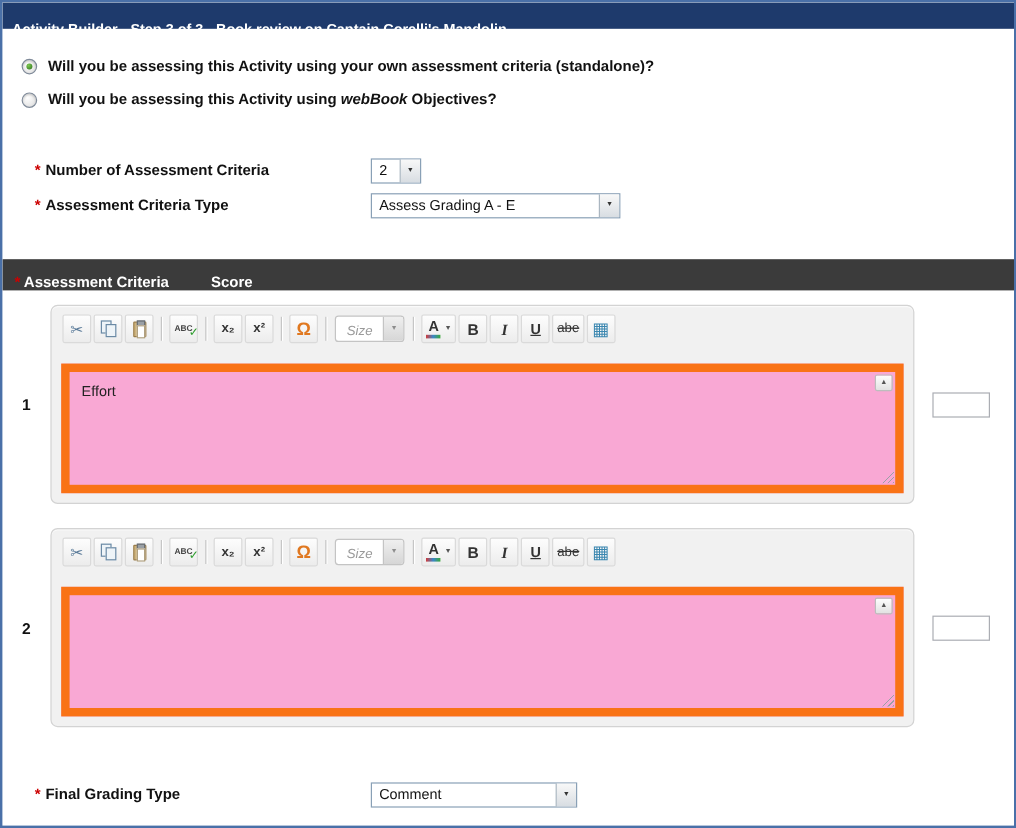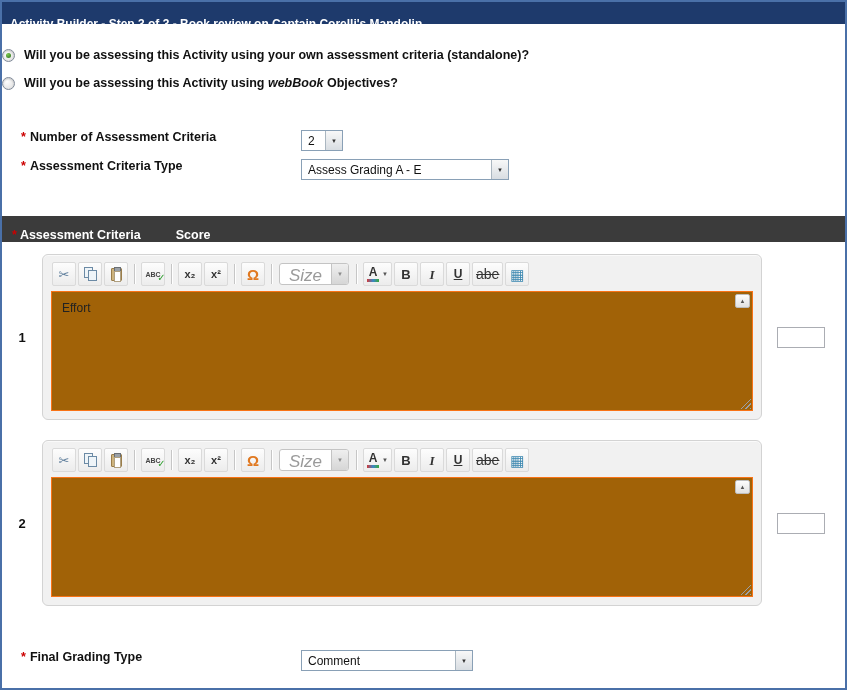--- a/index.html
+++ b/index.html
@@ -17,39 +17,39 @@
   
   .title-bar {
     height:22px; line-height:22px;
     background:#1e3a6c; color:#fff;
     font-weight:bold; font-size:12px;
     padding:11px 8px;
   }
 
   
   .radios { margin-top:20px; }
-  .radio-row { display:flex; align-items:center; gap:9px; height:22px; margin-bottom:6px; }
+  .radio-row { display:flex; align-items:center; gap:9px; padding-left:16px; height:22px; margin-bottom:6px; }
   .radio {
     width:13px; height:13px; border-radius:50%;
     border:1px solid #7f8a99;
     background:radial-gradient(circle at 35% 30%, #ffffff, #dcdcdc);
     box-shadow:inset 0 1px 2px rgba(0,0,0,.2);
     position:relative; flex:0 0 auto;
   }
   .radio.selected::after {
     content:""; position:absolute; top:3px; left:3px; width:5px; height:5px;
     border-radius:50%;
     background:radial-gradient(circle at 35% 30%, #7cc94e, #2c6e1f);
   }
   .radio-label { font-weight:bold; font-size:12.5px; color:#111; }
   .radio-label em { font-style:italic; }
 
   
   .fields { margin-top:36px; }
-  .field-row { display:flex; padding-left:19px; height:24px; margin-bottom:5px; }
+  .field-row { display:flex; align-items:center; padding-left:19px; height:24px; margin-bottom:5px;margin-left:8px; }
   .field-label { width:280px; font-weight:bold; font-size:12.5px; color:#111; }
   .req { color:#cc0000; margin-right:4px; font-weight:bold; }
 
   
   .sel { display:inline-flex; align-items:stretch; height:21px; border:1px solid #89a0b6; background:#fff; }
   .sel-val { display:flex; align-items:center; padding:0 6px; font-size:12px; flex:1; white-space:nowrap; overflow:hidden; color:#111; }
   .sel-btn {
     width:17px; display:flex; align-items:center; justify-content:center;
     background:linear-gradient(#f8f8f8,#d8dde2);
     border-left:1px solid #aab6c0; font-size:6px; color:#333;
@@ -109,34 +109,34 @@
   .ic-paste { position:relative; width:11px; height:13px; border:1px solid #9a7d4a; background:#cdb37d; border-radius:1px; }
   .ic-paste::before { content:""; position:absolute; top:-2px; left:2px; width:5px; height:3px; background:#9aa0a6; border:1px solid #6a6f74; }
   .ic-paste::after  { content:""; position:absolute; top:2px; left:2px; width:5px; height:9px; background:#fff; border:1px solid #b0a080; }
   .ic-abc { position:relative; font-size:7px; font-weight:bold; color:#444; line-height:1; letter-spacing:0; }
   .ic-abc .chk { position:absolute; right:-5px; bottom:-5px; color:#2f9e2f; font-size:10px; font-weight:bold; }
   .ic-sub, .ic-sup { font-size:11px; font-weight:bold; color:#333; line-height:1; }
   .ic-omega { font-size:15px; font-weight:bold; color:#e07820; line-height:1; }
   .ic-bold { font-size:13px; font-weight:900; color:#333; line-height:1; }
   .ic-italic { font-size:13px; font-weight:bold; font-style:italic; font-family:"Liberation Serif", serif; color:#333; line-height:1; }
   .ic-underline { font-size:12px; font-weight:bold; text-decoration:underline; color:#333; line-height:1; }
-  .ic-strike { font-size:14px; text-decoration:line-through; color:#333; line-height:1; }
+  .ic-strike { font-size:11px; text-decoration:line-through; color:#333; line-height:1; }
   .ic-table { font-size:15px; color:#3a87b0; line-height:1; }
 
   .size-combo { display:flex; align-items:stretch; height:22px; border:1px solid #c4c4c4; border-radius:3px; background:#fff; margin:0 2px; overflow:hidden; }
-  .size-label { display:flex; align-items:center; padding:12px 9px; font-size:17px; font-style:italic; color:#9a9a9a; }
+  .size-label { display:flex; align-items:center; padding:12px 9px; font-size:11px; font-style:italic; color:#9a9a9a; }
   .size-btn { width:17px; display:flex; align-items:center; justify-content:center; background:linear-gradient(#efefef,#d6d6d6); border-left:1px solid #c4c4c4; color:#8d8d8d; font-size:6px; }
 
   .ic-fontcolor { display:flex; flex-direction:column; align-items:center; line-height:1; }
   .ic-fontcolor .letter { font-size:12px; font-weight:bold; color:#333; }
   .ic-fontcolor .bar { width:12px; height:3px; margin-top:1px; background:linear-gradient(90deg,#d23a3a,#3a87c8,#3aa83a); }
   .combo-arrow { font-size:6px; color:#555; margin-left:3px; }
 
   
-  .edit-area { flex:1; background:#a16207; border:1px solid #f97316; position:relative; font-size:12px; color:#222; overflow:hidden; }
+  .edit-area { flex:1; background:#f9a8d4; border:7px solid #f97316; position:relative; font-size:12px; color:#222; overflow:hidden;margin-top:12px; }
   .edit-text { padding:9px 10px; }
   .scroll-up {
     position:absolute; top:2px; right:2px; width:15px; height:14px;
     border:1px solid #bdbdbd; border-radius:2px;
     background:linear-gradient(#fdfdfd,#e2e2e2);
     display:flex; align-items:center; justify-content:center;
     font-size:6px; color:#555;
   }
   .resize-handle {
     position:absolute; bottom:1px; right:1px; width:13px; height:13px;

